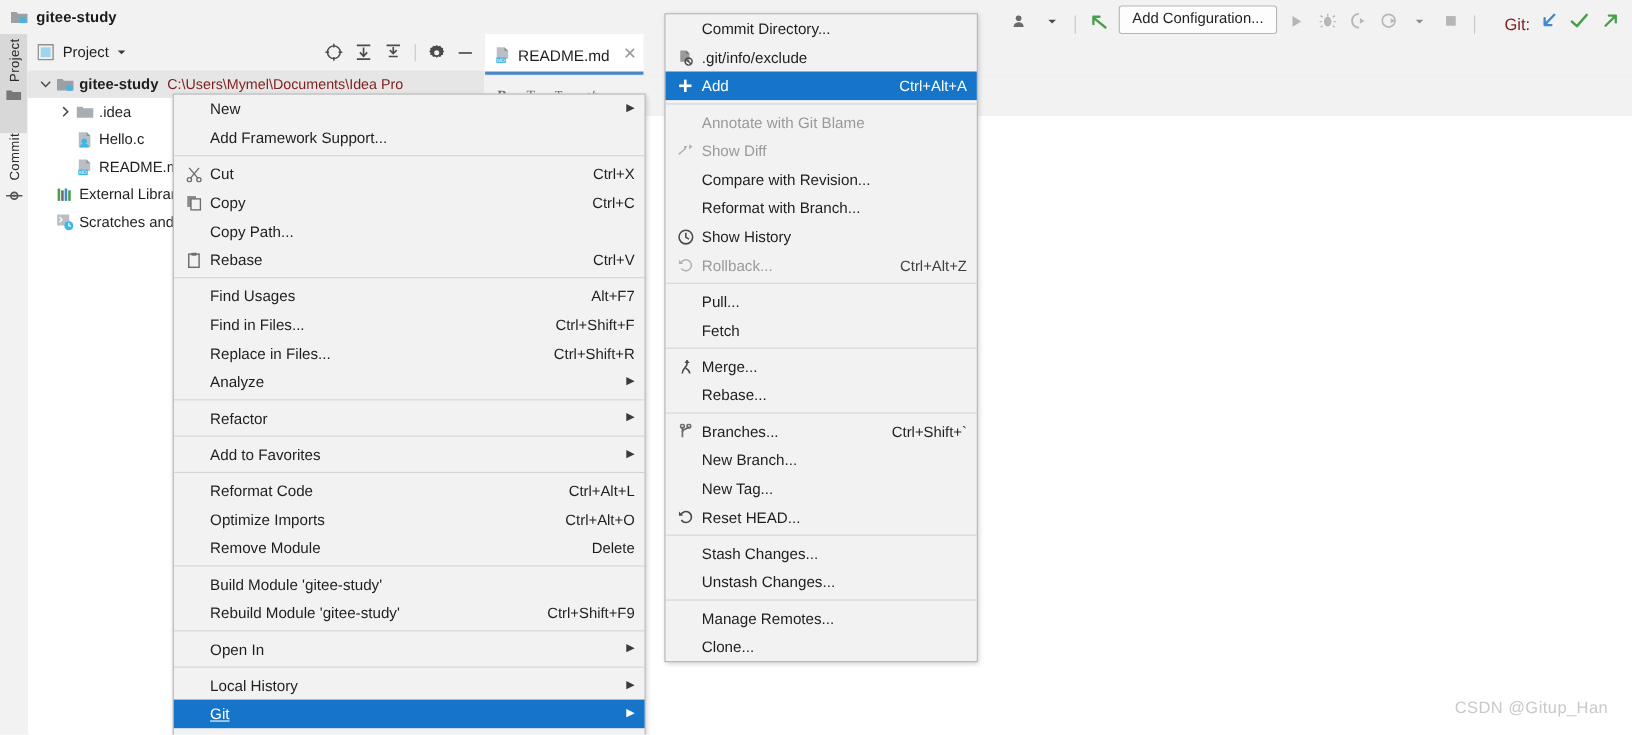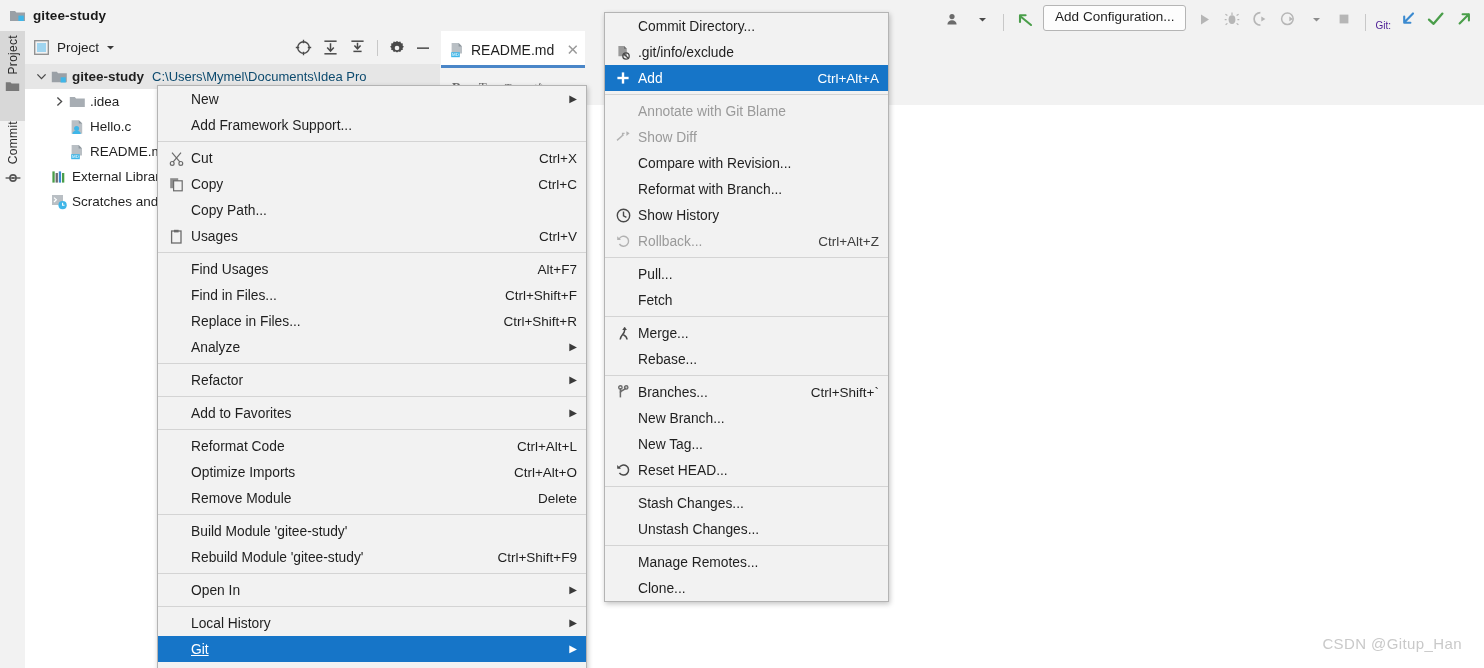--- a/index.html
+++ b/index.html
@@ -26,21 +26,21 @@
   .titlebar-right{
     margin-left:auto;display:flex;align-items:flex-end;gap:0px;padding-right:6px;height:31px;
   }
   .tb-btn{display:flex;align-items:center;justify-content:center;height:24px;min-width:22px;padding:0 3px;}
   .tb-sep{width:1px;height:17px;background:#c8c8c8;margin:0 7px;}
   .add-config{
     border:1px solid #b5b5b5;background:#fdfdfd;border-radius:3px;
     height:24px;line-height:22px;padding:0 11px;font-size:13.5px;color:#1f1f1f;
     margin:0 4px;
   }
-  .git-label{font-size:10px;color:#4c1d95;margin:0 3px 0 2px;}
+  .git-label{font-size:15px;color:#7f1d1d;margin:0 3px 0 20px;}
 
   
   .toolstrip{
     position:absolute;left:0;top:31px;width:25px;height:637px;
     background:#f2f2f2;border-right:1px solid #d6d6d6;
   }
   .strip-item{
     position:absolute;left:0;width:25px;
     display:flex;flex-direction:column;align-items:center;
   }
@@ -63,21 +63,21 @@
   .projhead-label{font-size:13.5px;color:#1f1f1f;margin-left:8px;}
   .projhead-icons{margin-left:auto;display:flex;align-items:center;gap:10px;padding-right:9px;}
   .ph-sep{width:1px;height:16px;background:#c8c8c8;margin:0 1px;}
 
   .tree{position:absolute;left:0;top:33px;width:415px;}
   .trow{height:25px;display:flex;align-items:center;font-size:13.5px;color:#1f1f1f;white-space:nowrap;}
   .trow.sel{background:#e6e6e6;}
   .trow .twist{width:16px;display:flex;align-items:center;justify-content:center;color:#5a5a5a;font-size:11px;}
   .trow .ticon{width:20px;display:flex;align-items:center;justify-content:center;margin-right:3px;}
   .bold{font-weight:bold;}
-  .pathgray{color:#0c4a6e;margin-left:8px;font-size:13px;}
+  .pathgray{color:#7f1d1d;margin-left:8px;font-size:13px;}
 
   
   .tabstrip{
     position:absolute;left:440px;top:31px;width:1044px;height:38px;
     background:#f2f2f2;border-bottom:1px solid #cfcfcf;
   }
   .tab{
     position:absolute;left:1px;top:0px;height:37px;width:144px;
     background:#ffffff;display:flex;align-items:center;padding:0 6px 0 8px;
     box-sizing:border-box;
@@ -438,21 +438,21 @@
       <span class="mi-icon"></span>
       <span class="mi-label">Copy Path...</span>
     </div>
     <div class="mi">
       <span class="mi-icon">
         <svg width="15" height="15" viewBox="0 0 15 15">
           <rect x="2.6" y="2" width="9.4" height="12" fill="none" stroke="#6b6b6b" stroke-width="1.3"></rect>
           <rect x="5" y="0.8" width="4.6" height="2.6" fill="#6b6b6b"></rect>
         </svg>
       </span>
-      <span class="mi-label">Usages</span>
+      <span class="mi-label">Rebase</span>
       <span class="mi-accel">Ctrl+V</span>
     </div>
 
     <div class="msep"></div>
 
     <div class="mi">
       <span class="mi-icon"></span>
       <span class="mi-label">Find Usages</span>
       <span class="mi-accel">Alt+F7</span>
     </div>

